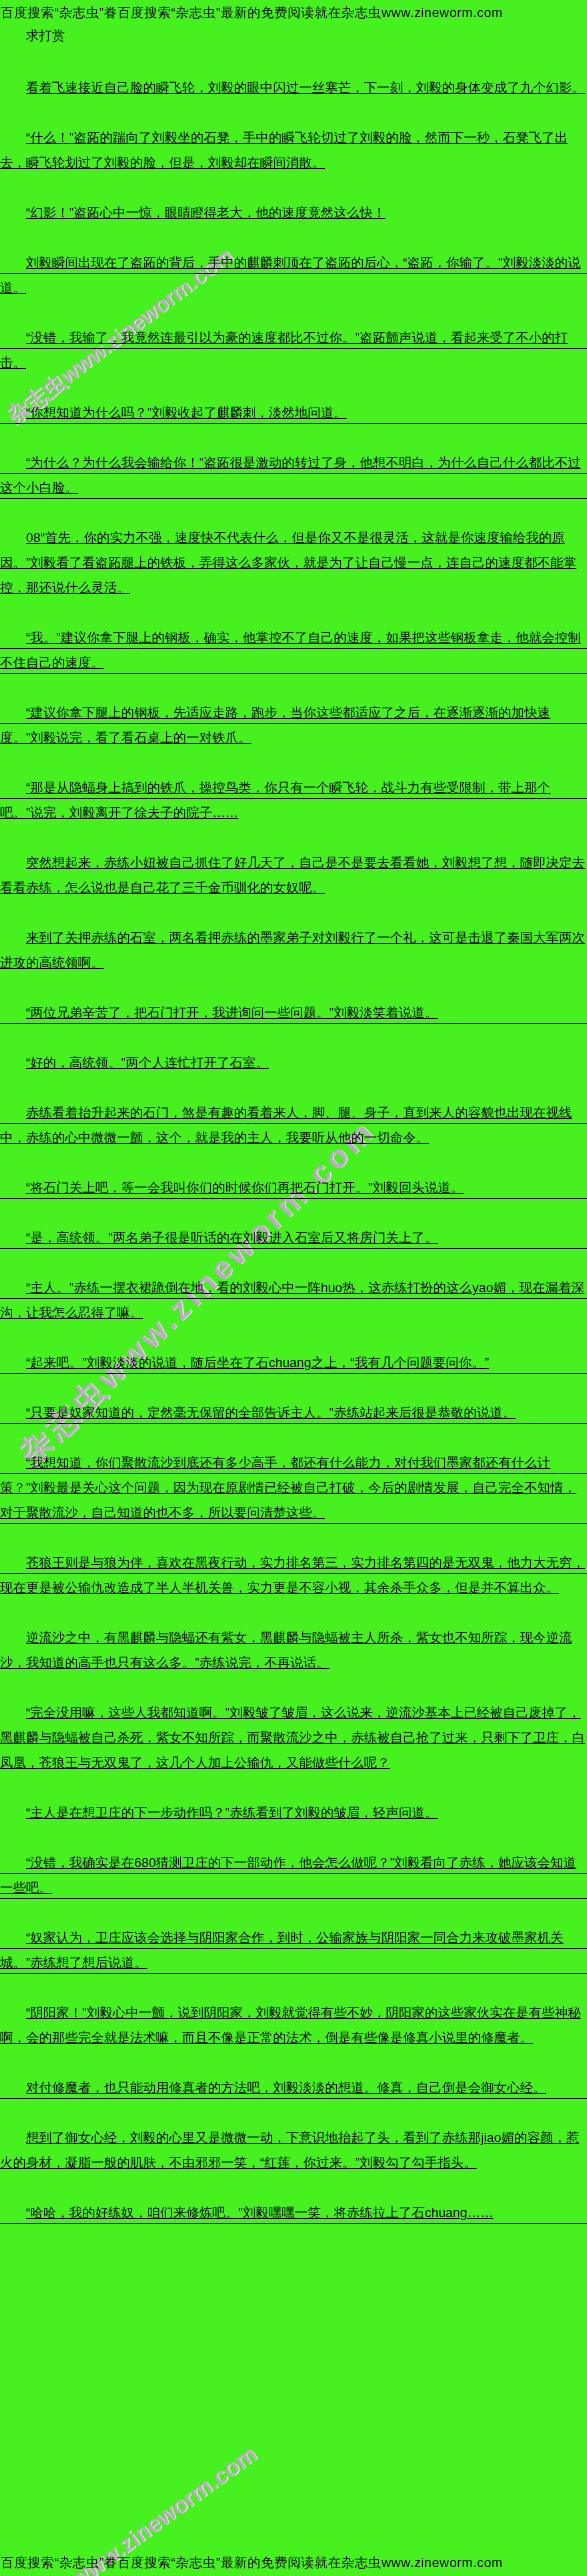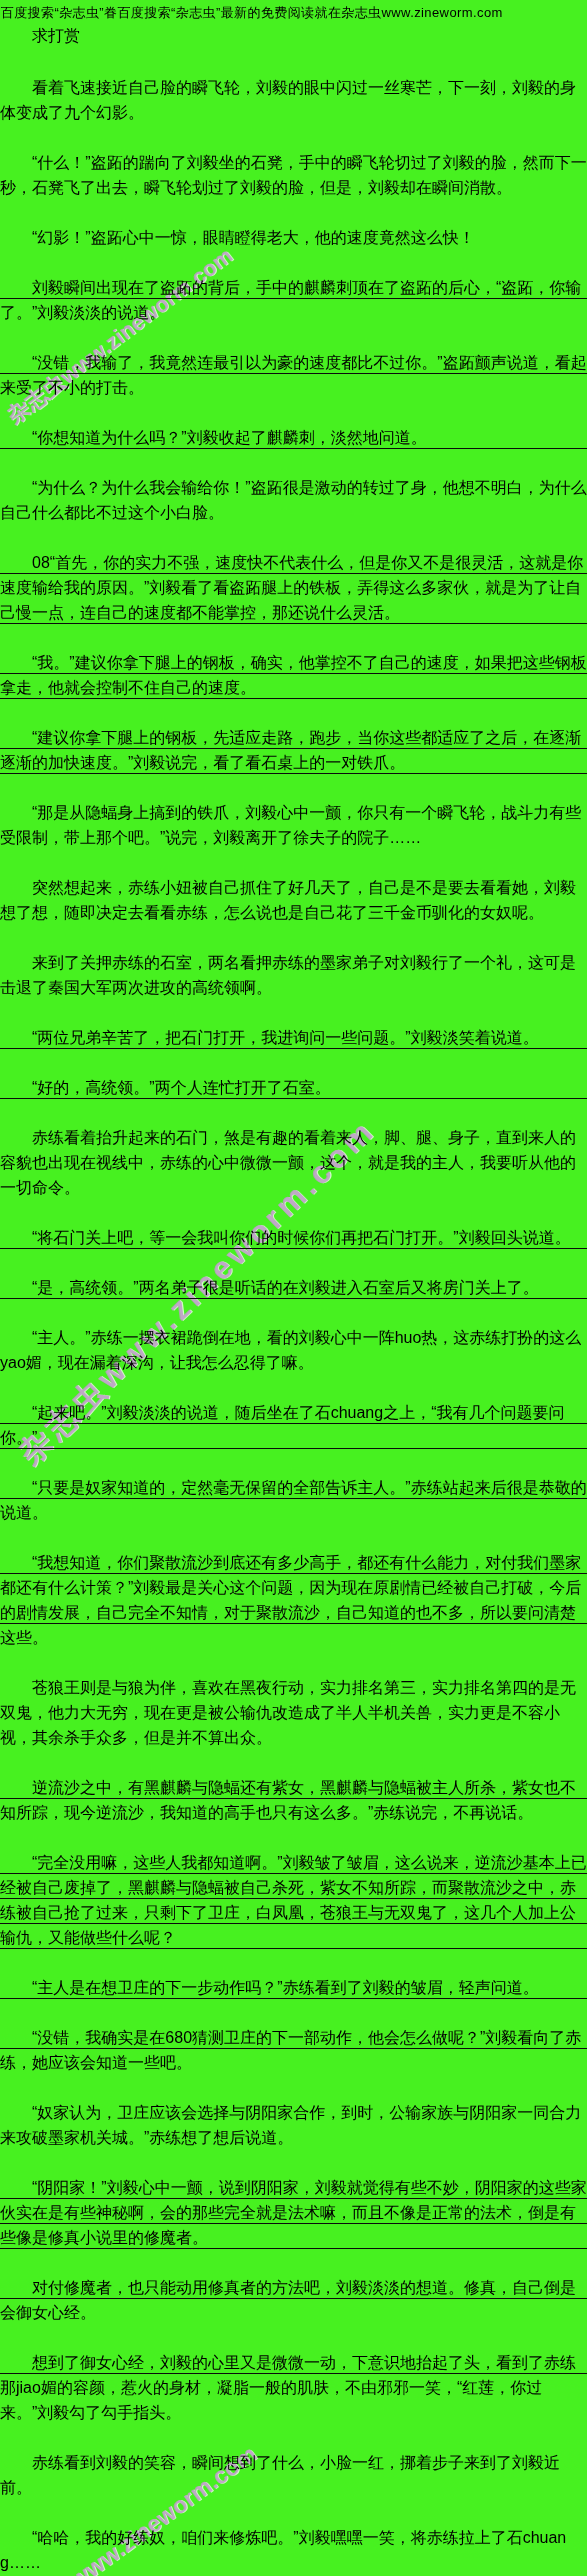--- a/index.html
+++ b/index.html
@@ -26,38 +26,39 @@
     letter-spacing: 0.4px;
     word-break: break-all;
     white-space: nowrap;
   }
   .footer-line {
     padding: 0 0.8px 3.4px 0.8px;
   }
   .ruled {
     position: relative;
     z-index: 2;
-    font-size: 16px;
+    font-size: 13px;
     line-height: 25px;
     background-image: repeating-linear-gradient(
       to bottom,
       transparent 0px, transparent 23.5px,
       #0b0b0b 23.5px, #0b0b0b 24px,
       transparent 24px, transparent 25px);
   }
   .reward {
     display: block;
     text-indent: 2em;
     color: #000;
     text-decoration: none;
     margin-top: 1.7px;
   }
   .content {
     margin-top: 27px;
     flex: 0 0 auto;
+    text-decoration: underline;
   }
   .para {
     text-indent: 2em;
     margin: 0 0 25px 0;
     word-break: break-all;
   }
   .watermark {
     position: absolute;
     z-index: 1;
     color: rgba(188, 154, 198, 0.85);
@@ -104,42 +105,41 @@
       <div class="ruled para">看着飞速接近自己脸的瞬飞轮，刘毅的眼中闪过一丝寒芒，下一刻，刘毅的身体变成了九个幻影。</div>
       <div class="ruled para">“什么！”盗跖的踹向了刘毅坐的石凳，手中的瞬飞轮切过了刘毅的脸，然而下一秒，石凳飞了出去，瞬飞轮划过了刘毅的脸，但是，刘毅却在瞬间消散。</div>
       <div class="ruled para">“幻影！”盗跖心中一惊，眼睛瞪得老大，他的速度竟然这么快！</div>
       <div class="ruled para">刘毅瞬间出现在了盗跖的背后，手中的麒麟刺顶在了盗跖的后心，“盗跖，你输了。”刘毅淡淡的说道。</div>
       <div class="ruled para">“没错，我输了，我竟然连最引以为豪的速度都比不过你。”盗跖颤声说道，看起来受了不小的打击。</div>
       <div class="ruled para">“你想知道为什么吗？”刘毅收起了麒麟刺，淡然地问道。</div>
       <div class="ruled para">“为什么？为什么我会输给你！”盗跖很是激动的转过了身，他想不明白，为什么自己什么都比不过这个小白脸。</div>
       <div class="ruled para">08“首先，你的实力不强，速度快不代表什么，但是你又不是很灵活，这就是你速度输给我的原因。”刘毅看了看盗跖腿上的铁板，弄得这么多家伙，就是为了让自己慢一点，连自己的速度都不能掌控，那还说什么灵活。</div>
       <div class="ruled para">“我。”建议你拿下腿上的钢板，确实，他掌控不了自己的速度，如果把这些钢板拿走，他就会控制不住自己的速度。</div>
       <div class="ruled para">“建议你拿下腿上的钢板，先适应走路，跑步，当你这些都适应了之后，在逐渐逐渐的加快速度。”刘毅说完，看了看石桌上的一对铁爪。</div>
-      <div class="ruled para">“那是从隐蝠身上搞到的铁爪，刘毅心中一颤，你只有一个瞬飞轮，战斗力有些受限制，带上那个吧。”说完，刘毅离开了徐夫子的院子……</div>
+      <div class="ruled para">“那是从隐蝠身上搞到的铁爪，操控鸟类，你只有一个瞬飞轮，战斗力有些受限制，带上那个吧。”说完，刘毅离开了徐夫子的院子……</div>
       <div class="ruled para">突然想起来，赤练小妞被自己抓住了好几天了，自己是不是要去看看她，刘毅想了想，随即决定去看看赤练，怎么说也是自己花了三千金币驯化的女奴呢。</div>
       <div class="ruled para">来到了关押赤练的石室，两名看押赤练的墨家弟子对刘毅行了一个礼，这可是击退了秦国大军两次进攻的高统领啊。</div>
       <div class="ruled para">“两位兄弟辛苦了，把石门打开，我进询问一些问题。”刘毅淡笑着说道。</div>
       <div class="ruled para">“好的，高统领。”两个人连忙打开了石室。</div>
       <div class="ruled para">赤练看着抬升起来的石门，煞是有趣的看着来人，脚、腿、身子，直到来人的容貌也出现在视线中，赤练的心中微微一颤，这个，就是我的主人，我要听从他的一切命令。</div>
       <div class="ruled para">“将石门关上吧，等一会我叫你们的时候你们再把石门打开。”刘毅回头说道。</div>
       <div class="ruled para">“是，高统领。”两名弟子很是听话的在刘毅进入石室后又将房门关上了。</div>
       <div class="ruled para">“主人。”赤练一摆衣裙跪倒在地，看的刘毅心中一阵huo热，这赤练打扮的这么yao媚，现在漏着深沟，让我怎么忍得了嘛。</div>
       <div class="ruled para">“起来吧。”刘毅淡淡的说道，随后坐在了石chuang之上，“我有几个问题要问你。”</div>
       <div class="ruled para">“只要是奴家知道的，定然毫无保留的全部告诉主人。”赤练站起来后很是恭敬的说道。</div>
       <div class="ruled para">“我想知道，你们聚散流沙到底还有多少高手，都还有什么能力，对付我们墨家都还有什么计策？”刘毅最是关心这个问题，因为现在原剧情已经被自己打破，今后的剧情发展，自己完全不知情，对于聚散流沙，自己知道的也不多，所以要问清楚这些。</div>
       <div class="ruled para">苍狼王则是与狼为伴，喜欢在黑夜行动，实力排名第三，实力排名第四的是无双鬼，他力大无穷，现在更是被公输仇改造成了半人半机关兽，实力更是不容小视，其余杀手众多，但是并不算出众。</div>
       <div class="ruled para">逆流沙之中，有黑麒麟与隐蝠还有紫女，黑麒麟与隐蝠被主人所杀，紫女也不知所踪，现今逆流沙，我知道的高手也只有这么多。”赤练说完，不再说话。</div>
       <div class="ruled para">“完全没用嘛，这些人我都知道啊。”刘毅皱了皱眉，这么说来，逆流沙基本上已经被自己废掉了，黑麒麟与隐蝠被自己杀死，紫女不知所踪，而聚散流沙之中，赤练被自己抢了过来，只剩下了卫庄，白凤凰，苍狼王与无双鬼了，这几个人加上公输仇，又能做些什么呢？</div>
       <div class="ruled para">“主人是在想卫庄的下一步动作吗？”赤练看到了刘毅的皱眉，轻声问道。</div>
       <div class="ruled para">“没错，我确实是在680猜测卫庄的下一部动作，他会怎么做呢？”刘毅看向了赤练，她应该会知道一些吧。</div>
       <div class="ruled para">“奴家认为，卫庄应该会选择与阴阳家合作，到时，公输家族与阴阳家一同合力来攻破墨家机关城。”赤练想了想后说道。</div>
       <div class="ruled para">“阴阳家！”刘毅心中一颤，说到阴阳家，刘毅就觉得有些不妙，阴阳家的这些家伙实在是有些神秘啊，会的那些完全就是法术嘛，而且不像是正常的法术，倒是有些像是修真小说里的修魔者。</div>
       <div class="ruled para">对付修魔者，也只能动用修真者的方法吧，刘毅淡淡的想道。修真，自己倒是会御女心经。</div>
       <div class="ruled para">想到了御女心经，刘毅的心里又是微微一动，下意识地抬起了头，看到了赤练那jiao媚的容颜，惹火的身材，凝脂一般的肌肤，不由邪邪一笑，“红莲，你过来。”刘毅勾了勾手指头。</div>
-      <div class="ruled para">赤练看到刘毅的笑容，瞬间想到了什么，小脸一红，挪着步子来到了刘毅近前。</div>
       <div class="ruled para">“哈哈，我的好练奴，咱们来修炼吧。”刘毅嘿嘿一笑，将赤练拉上了石chuang……</div>
     </div>
 
   <div class="flex-spacer"></div>
 
   <div class="promo-line footer-line">百度搜索“杂志虫”眷百度搜索“杂志虫”最新的免费阅读就在杂志虫www.zineworm.com</div>
 
 </div>
 
 

